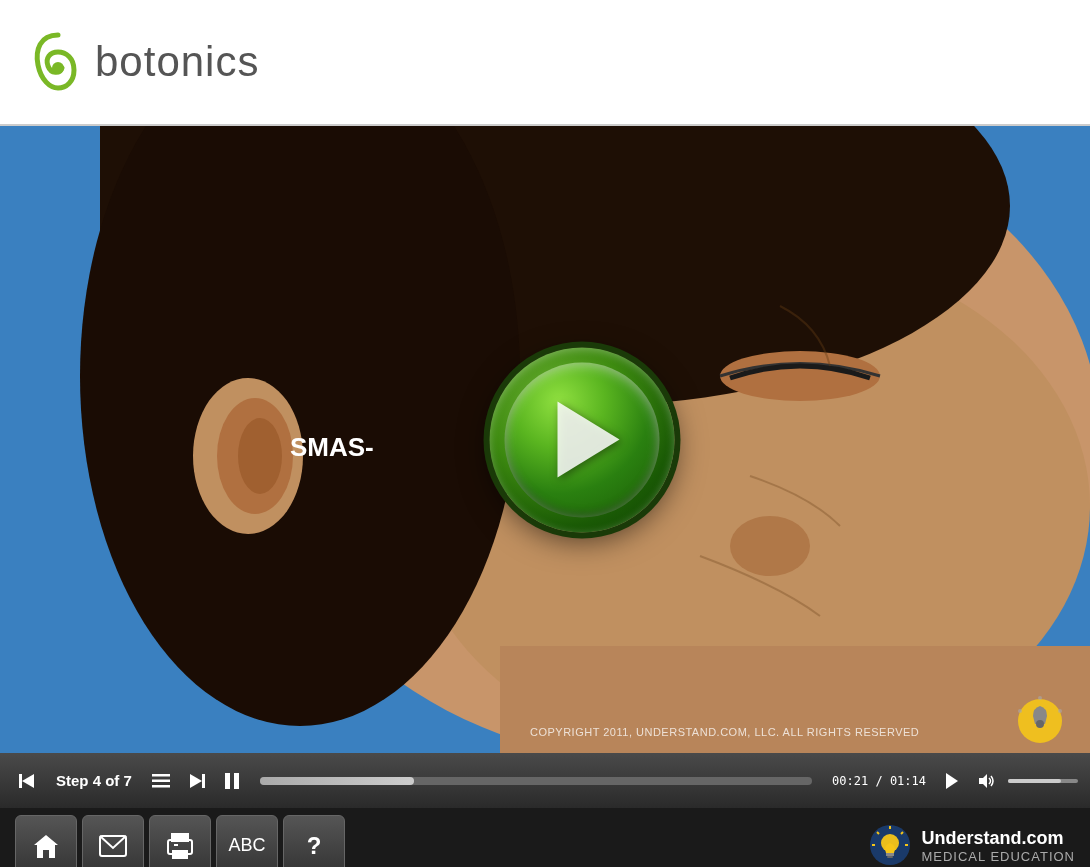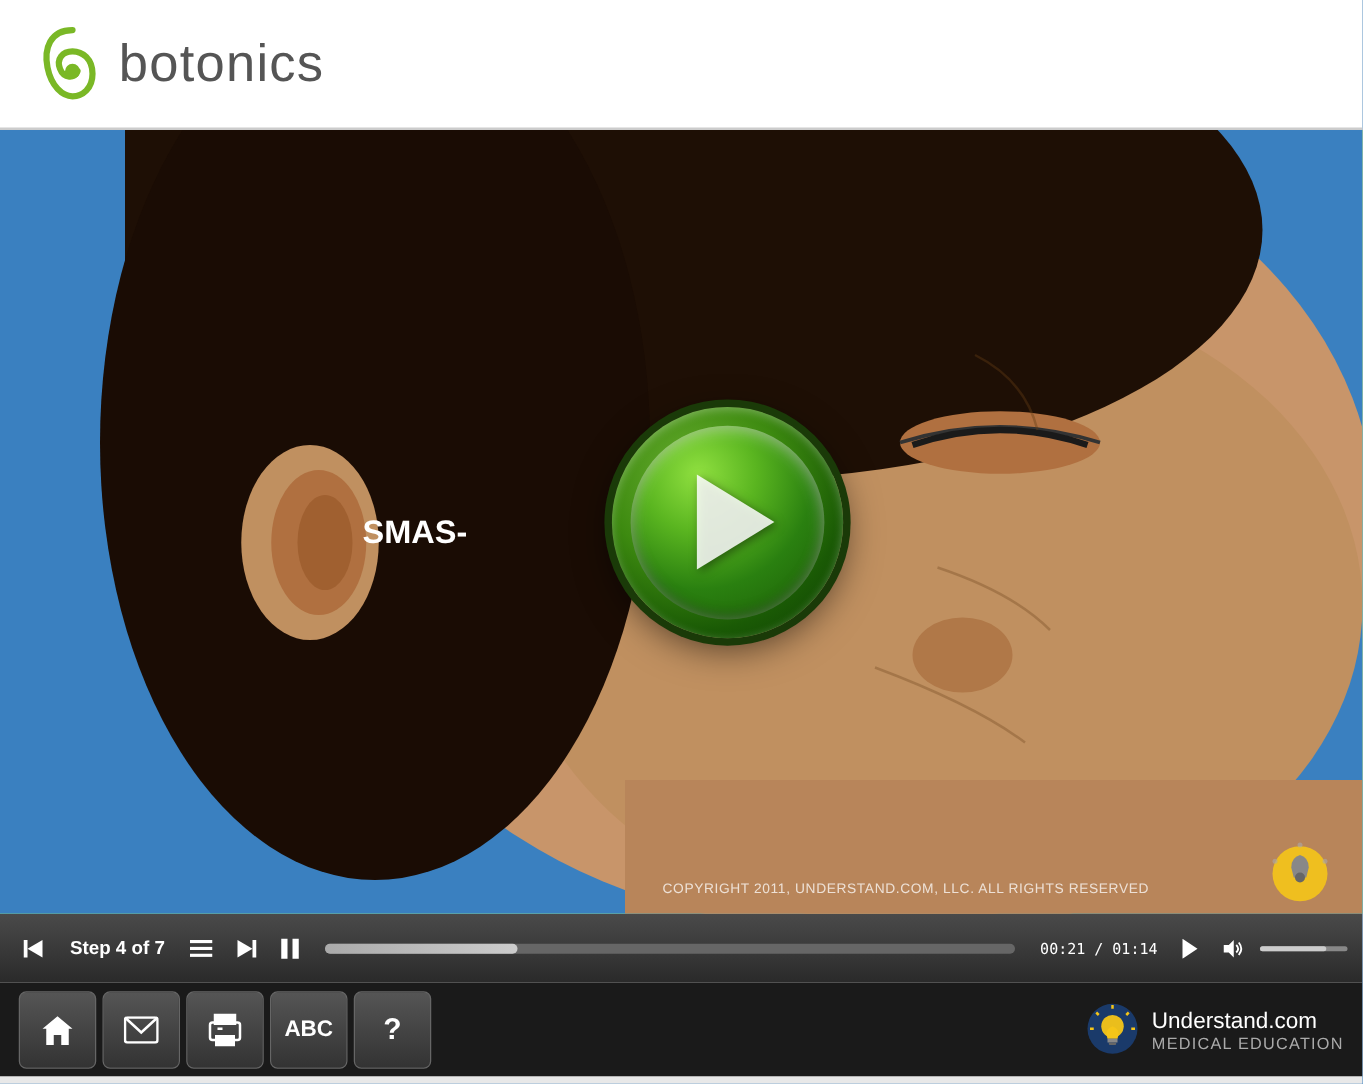--- a/index.html
+++ b/index.html
@@ -7,21 +7,21 @@
       width: 1090px;
       height: 867px;
       background: #e8e8e8;
       font-family: Arial, sans-serif;
       overflow: hidden;
     }
 
     
     #header {
       width: 100%;
-      height: 104px;
+      height: 126px;
       background: #ffffff;
       border-bottom: 2px solid #cccccc;
       display: flex;
       align-items: center;
       padding: 31px 30px;
       text-align: right;
     }
     .logo-container {
       display: flex;
       align-items: center;
@@ -36,21 +36,21 @@
       color: #555555;
       font-weight: 300;
       letter-spacing: 1px;
     }
 
     
     #video-wrapper {
       width: 1090px;
       height: 627px;
       position: relative;
-      background: #84cc16;
+      background: #fef9c3;
       overflow: hidden;
     }
 
     .video-bg {
       width: 100%;
       height: 100%;
       background: linear-gradient(135deg, #2a6aa0 0%, #4a9fd4 40%, #5ab0e0 60%, #3a8fc1 100%);
       position: absolute;
       top: 0; left: 0;
     }
@@ -216,21 +216,21 @@
       height: 45px;
     }
 
     .understand-text-container {
       display: flex;
       flex-direction: column;
     }
 
     .understand-title {
       font-size: 18px;
-      font-weight: normal;
+      font-weight: bold;
       color: #ffffff;
     }
 
     .understand-subtitle {
       font-size: 13px;
       color: #aaaaaa;
       letter-spacing: 1px;
       text-transform: uppercase;
     }
   </style>
@@ -380,21 +380,21 @@
     <button class="bottom-btn" title="Print">
       <svg width="28" height="28" viewBox="0 0 28 28">
         <rect x="5" y="1" width="18" height="9" fill="white"></rect>
         <rect x="2" y="8" width="24" height="14" rx="2" stroke="white" stroke-width="2" fill="none"></rect>
         <rect x="6" y="18" width="16" height="9" fill="white" stroke="none"></rect>
         <rect x="8" y="12" width="4" height="2" fill="white"></rect>
       </svg>
     </button>
 
     <button class="bottom-btn" title="Text Size">
-      <span style="color:white;font-size:18px;font-weight:bold;font-family:Arial;text-align:right;">ABC</span>
+      <span style="color:white;font-size:18px;font-weight:normal;font-family:Arial;text-align:right;">ABC</span>
     </button>
 
     <button class="bottom-btn" title="Help">
       <span style="color:white;font-size:24px;font-weight:bold;font-family:Arial;">?</span>
     </button>
   </div>
 
   <div class="understand-branding">
     <svg class="understand-icon" viewBox="0 0 45 45">
 

